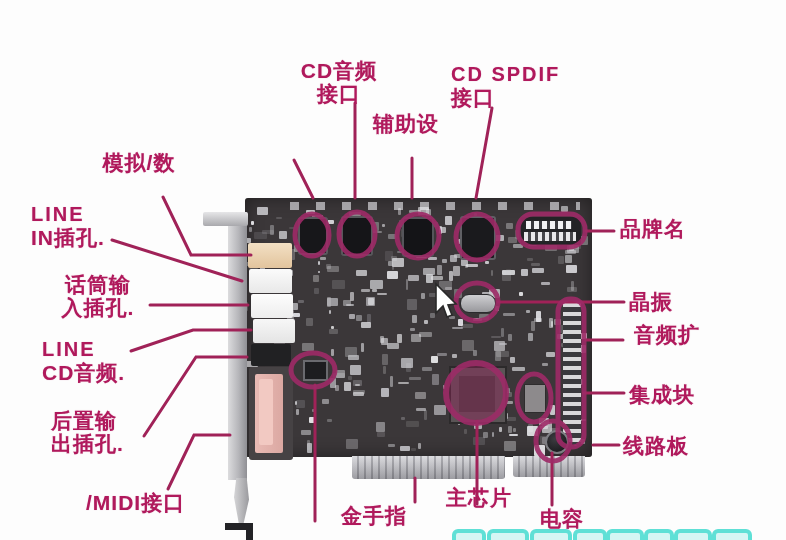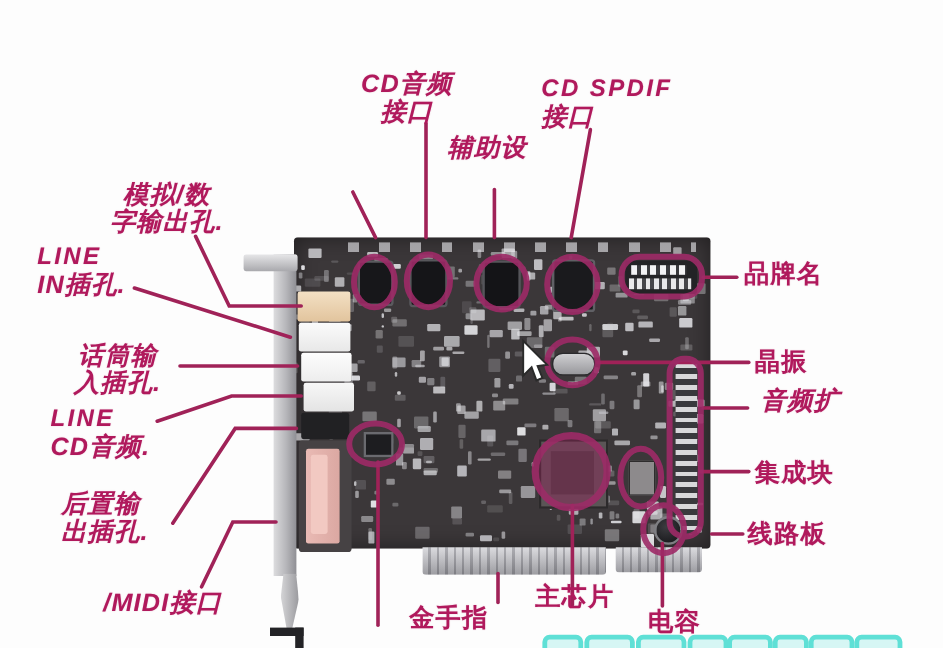--- a/index.html
+++ b/index.html
@@ -1,21 +1,21 @@
 <!DOCTYPE html>
 <html><head>
 <meta charset="utf-8">
 <style>
   html,body{margin:0;padding:0;}
   body{width:786px;height:540px;background:#fdfdfd;font-family:"Liberation Sans",sans-serif;}
   #stage{position:relative;width:786px;height:540px;overflow:hidden;background:#fdfdfd;}
   .lbl{position:absolute;color:#b0195c;font-weight:700;line-height:23px;font-size:21px;
        letter-spacing:1px;white-space:nowrap;z-index:30;text-shadow:0 0 1px rgba(176,25,92,.35);}
   .lbl.center{text-align:center;}
-  .lbl .ln{display:block;font-style:italic;}
+  .lbl .ln{display:block;}
   .latin{font-size:20px;letter-spacing:2px;}
   
   #card{position:absolute;left:245px;top:198px;width:347px;height:259px;background:#3b3739;
         border-radius:3px;box-shadow:inset 0 0 18px rgba(0,0,0,.45);overflow:hidden;z-index:5;}
   .comp{position:absolute;}
   
   #bracket{position:absolute;left:228px;top:212px;width:19px;height:268px;z-index:6;
            background:linear-gradient(90deg,#dcdcde,#b6b6ba 55%,#8f8f94);}
   #bracket-hook{position:absolute;left:203px;top:212px;width:45px;height:14px;z-index:7;
            background:linear-gradient(180deg,#e6e6e8,#a9a9ad);border-radius:2px;}
@@ -462,27 +462,26 @@
     <span class="ln latin" style="font-weight:700;">CD SPDIF</span>
       <span class="ln">接口</span>
   </div>
   <div class="lbl center" style="left:245px;top:112px;width:80px;">
   </div>
   <div class="lbl center" style="left:366px;top:112px;width:80px;">
     <span class="ln">辅助设</span>
   </div>
   <div class="lbl center" style="left:86px;top:151px;width:106px;">
     <span class="ln">模拟/数</span>
-      <span class="ln">字输出孔.</span>
   </div>
   <div class="lbl" style="left:31px;top:203px;">
     <span class="ln latin">LINE</span>
       <span class="ln">IN插孔.</span>
   </div>
-  <div class="lbl center" style="left:44px;top:273px;width:108px;margin-top:12px;">
+  <div class="lbl center" style="left:44px;top:273px;width:108px;">
     <span class="ln">话筒输</span>
       <span class="ln">入插孔.</span>
   </div>
   <div class="lbl" style="left:42px;top:338px;">
     <span class="ln latin">LINE</span>
       <span class="ln">CD音频.</span>
   </div>
   <div class="lbl" style="left:51px;top:409px;">
     <span class="ln">后置输</span>
       <span class="ln">出插孔.</span>

